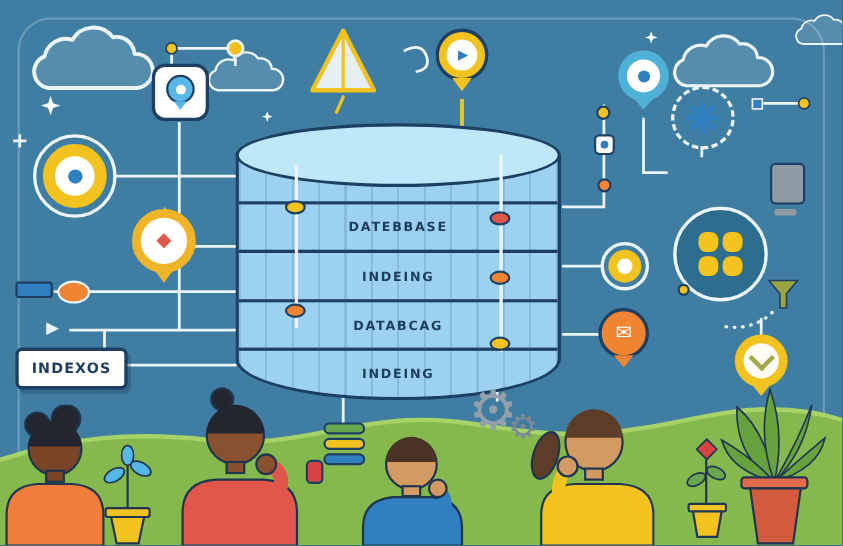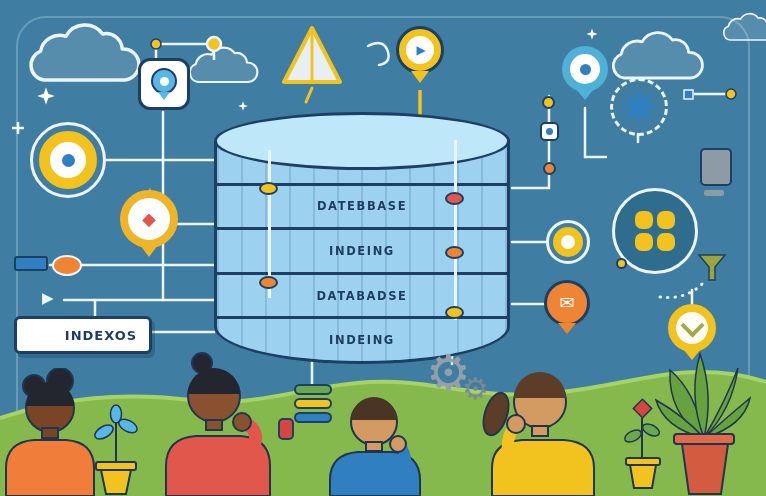--- a/index.html
+++ b/index.html
@@ -126,21 +126,21 @@
       <div class="band">
           <span>DATABUSE</span>
         </div>
       <div class="band">
           <span>DATEBBASE</span>
         </div>
       <div class="band">
           <span>INDEING</span>
         </div>
       <div class="band">
-          <span>DATABADSE</span>
+          <span>DATABCAG</span>
         </div>
       <div class="band">
           <span>INDEING</span>
         </div>
     </div>
     <div class="cyl-top"></div>
   </div>
 
   <div class="abs vline" style="left:268px;top:150px;height:148px;"></div>
   <div class="abs vline" style="left:454px;top:140px;height:180px;"></div>
@@ -169,21 +169,21 @@
     </div>
     <div class="pin-tail" style="border-top:12px solid #f0b429;"></div>
   </div>
 
   <div class="abs" style="left:14px;top:256px;width:34px;height:15px;background:#2f7fc1;border:2px solid #1d3f63;border-radius:3px;box-sizing:border-box;z-index:30;"></div>
 
   <div class="abs" style="left:52px;top:255px;width:30px;height:21px;background:#ef8432;border:2.5px solid #ecf5fb;border-radius:50%;box-sizing:border-box;z-index:30;"></div>
 
   <div class="abs glyph" style="left:42px;top:291px;color:#ecf5fb;font-size:15px;z-index:30;">▶</div>
 
-  <div class="abs label-box" style="left:14px;top:316px;width:96px;height:32px;font-size:13px;letter-spacing:1px;padding-left:36px;">
+  <div class="abs label-box" style="left:14px;top:316px;width:96px;height:32px;font-size:13px;letter-spacing:1px;">
       <span>INDEXOS</span>
     </div>
 
   <div class="abs pin" style="left:396px;top:26px;">
     <div class="circle" style="width:48px;height:48px;background:#f2c21f;border:3px solid #1d3f63;">
       <div class="circle" style="width:28px;height:28px;background:#fff;">
         <span class="glyph" style="color:#2f7fc1;font-size:12px;padding-left:2px;">▶</span>
       </div>
     </div>
     <div class="pin-tail" style="border-top:12px solid #f2c21f;"></div>

